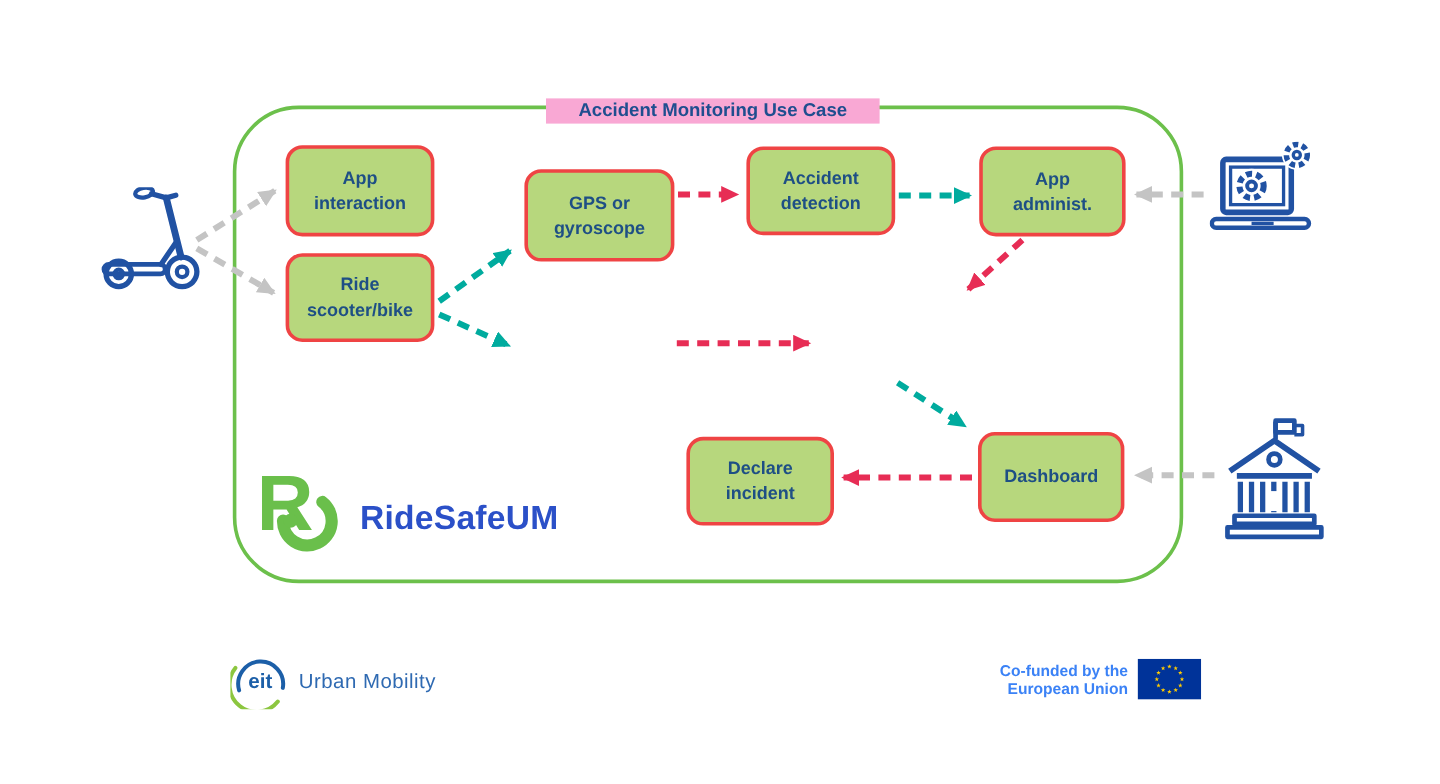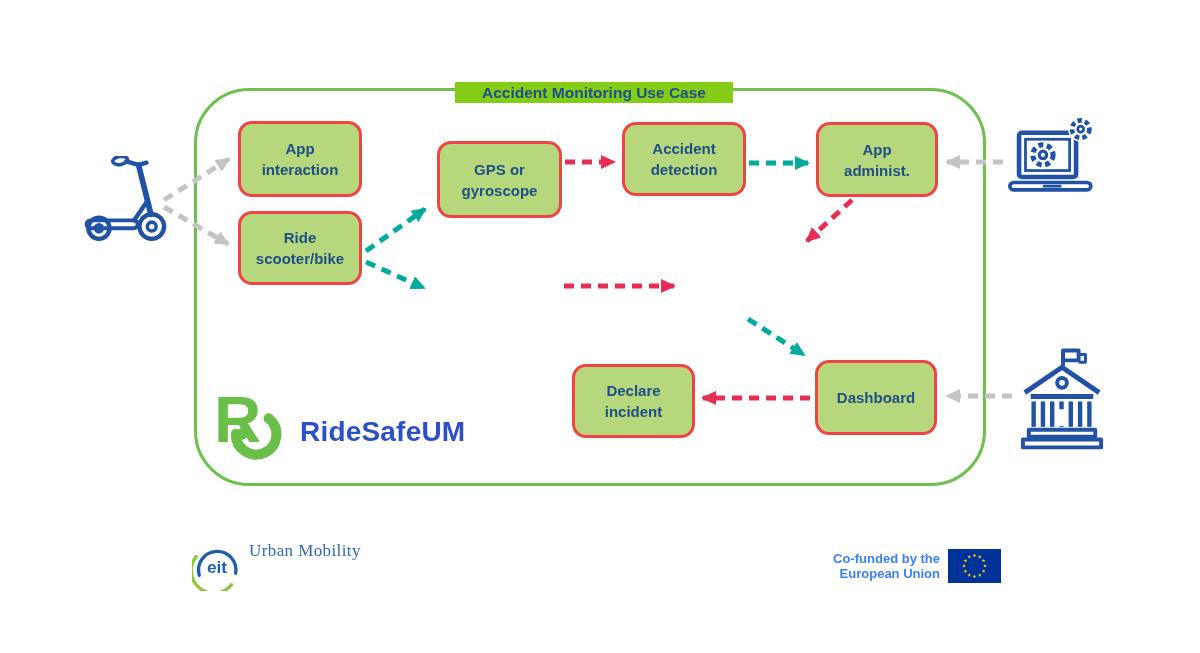--- a/index.html
+++ b/index.html
@@ -3,36 +3,36 @@
 <meta charset="utf-8">
 <style>
   html,body{margin:0;padding:0;background:#ffffff;}
   #canvas{position:relative;width:1200px;height:653px;background:#ffffff;overflow:hidden;
           font-family:"Liberation Sans",sans-serif;}
   
   .frame{position:absolute;left:194px;top:88px;width:792px;height:398px;
          border:3.5px solid #6cc04b;border-radius:55px;box-sizing:border-box;z-index:1;}
   
   .frame-title{position:absolute;left:455px;top:82px;width:278px;height:21px;line-height:21px;
-         background:#84cc16;text-align:center;color:#1f4e8f;font-size:15.5px;font-weight:700;
+         background:#f9a8d4;text-align:center;color:#1f4e8f;font-size:15.5px;font-weight:700;
          z-index:4;}
   
   .arrows{position:absolute;left:0;top:0;z-index:2;}
   
   .node{position:absolute;background:#b7d77d;border:3px solid #ef4444;border-radius:14px;
         box-sizing:border-box;display:flex;align-items:center;justify-content:center;
         text-align:center;color:#1e4f85;font-weight:700;font-size:15px;line-height:21px;
         padding:0 13px;z-index:3;}
   .icon{position:absolute;z-index:2;}
   .logo-mark{position:absolute;left:214px;top:386px;z-index:3;}
   .logo-text{position:absolute;left:300px;top:416px;font-size:28px;font-weight:700;
         color:#2b50c8;z-index:3;letter-spacing:0.2px;}
   .eit-badge{position:absolute;left:192px;top:543px;}
-  .eit-label{position:absolute;left:249px;top:541px;font-size:17px;color:#2f6ab2;
-        letter-spacing:0.4px;font-family:Liberation Serif, serif;}
+  .eit-label{position:absolute;left:249px;top:558px;font-size:17px;color:#2f6ab2;
+        letter-spacing:0.4px;}
   .eu-text{position:absolute;left:818px;top:552px;width:122px;text-align:right;
         font-size:13px;line-height:14.5px;color:#3b82f6;font-weight:600;}
   .eu-flag{position:absolute;left:948px;top:549px;}
 </style>
 </head>
 <body>
 
 <div id="canvas">
 
   <div class="frame"></div>

